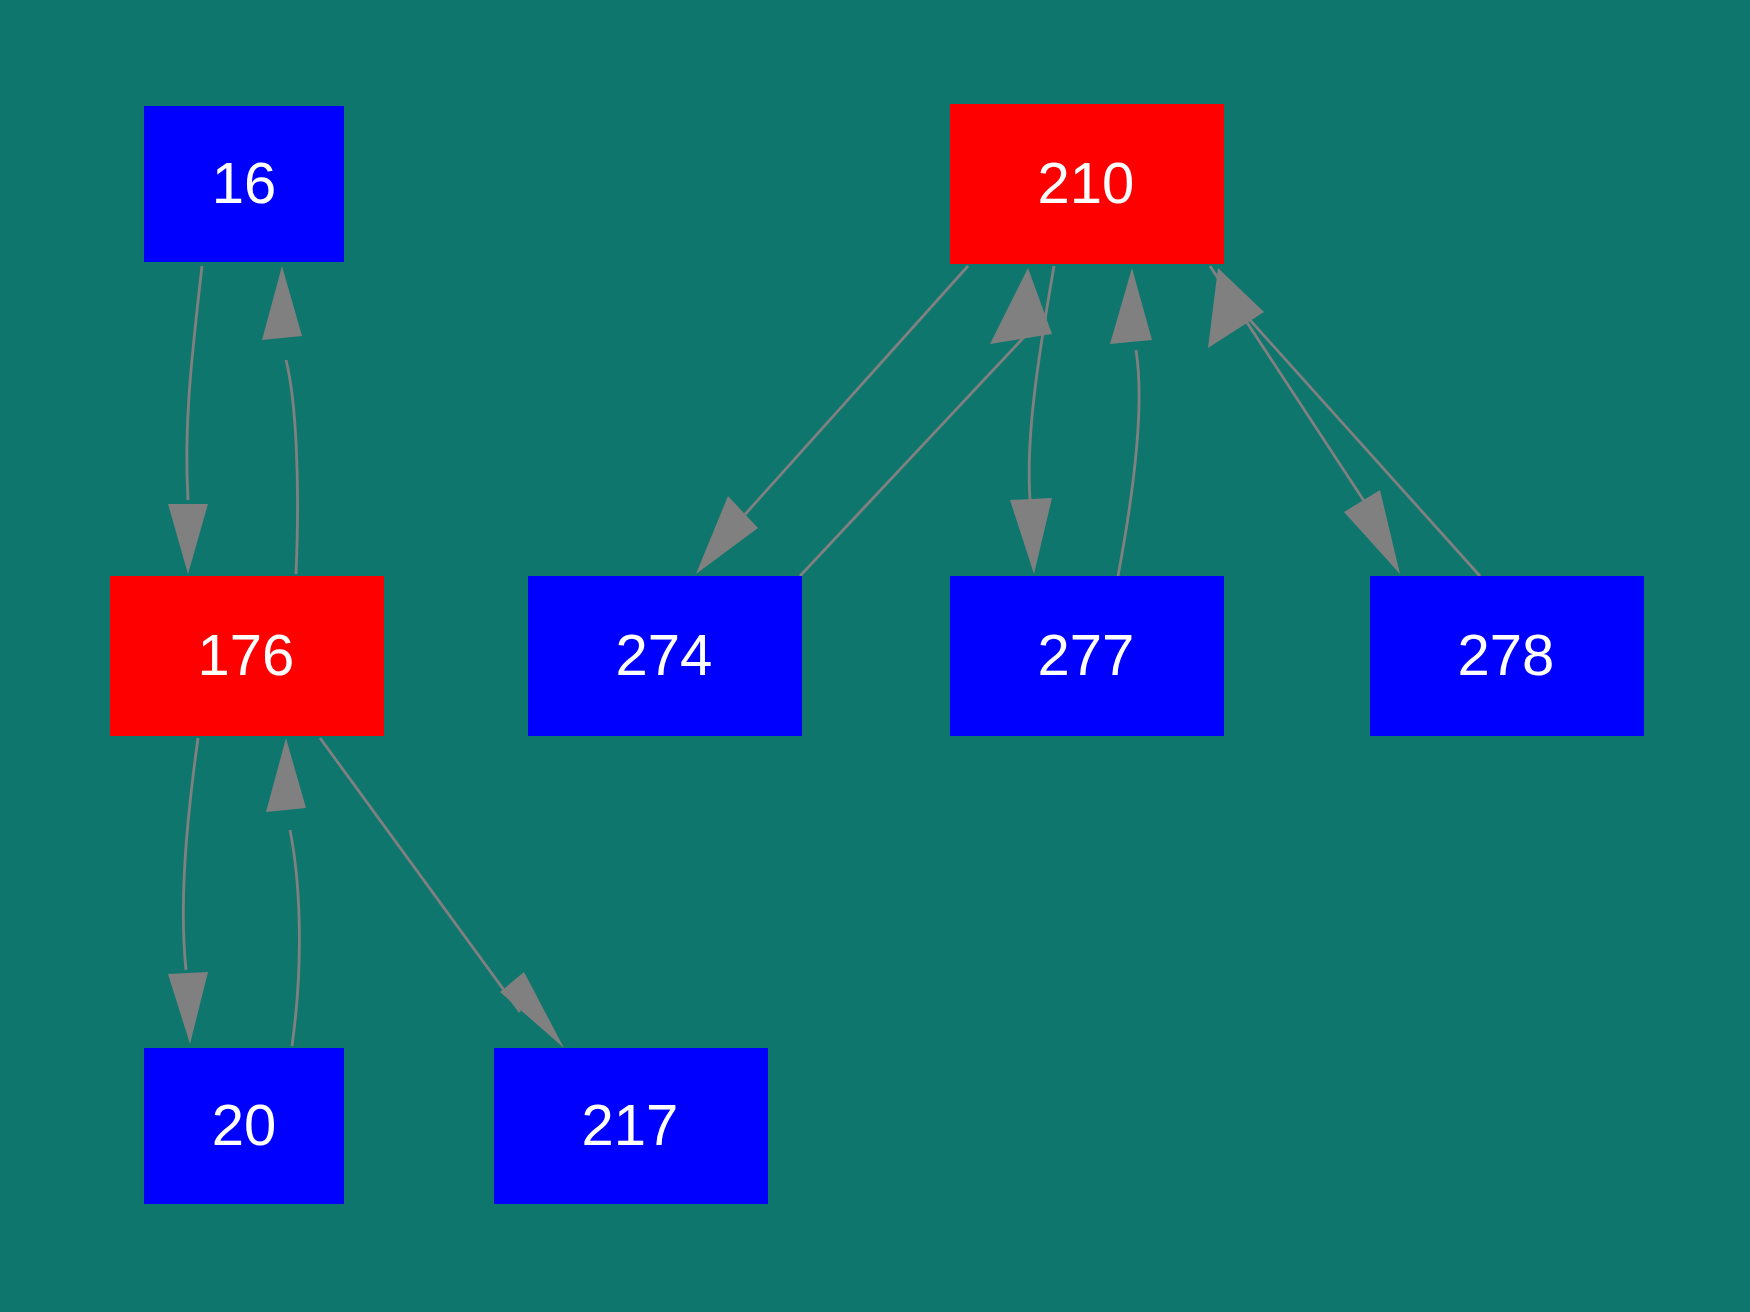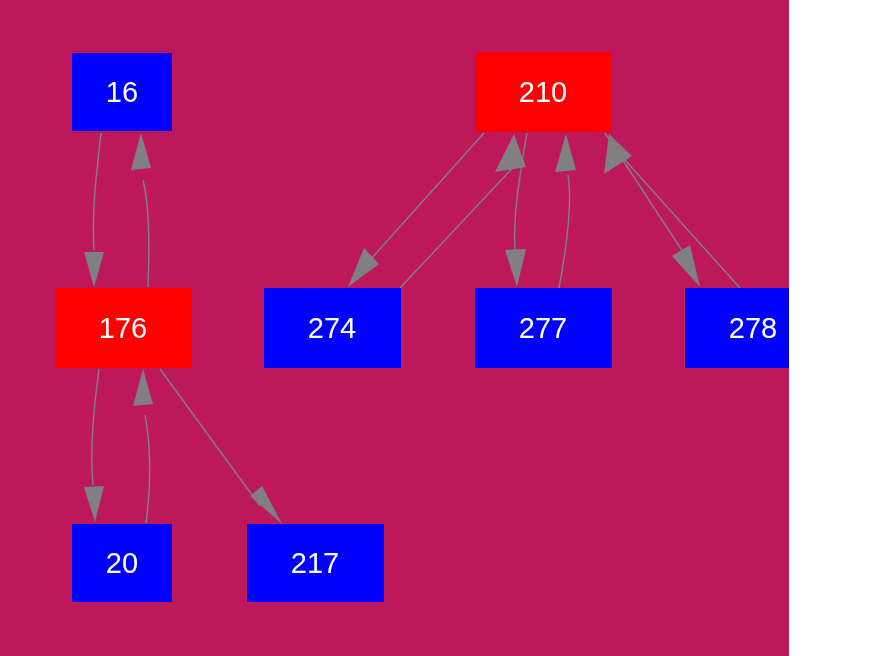--- a/index.html
+++ b/index.html
@@ -5,23 +5,23 @@
   html, body {
     margin: 0;
     padding: 0;
     background: #ffffff;
   }
   body {
     font-family: "Liberation Sans", sans-serif;
   }
   #graph-canvas {
     position: relative;
-    width: 789px;
+    width: 875px;
     height: 656px;
-    background: #be185d;
+    background: #0f766e;
     overflow: hidden;
   }
   #graph-svg {
     position: absolute;
     left: 0;
     top: 0;
     width: 875px;
     height: 656px;
   }
   .edge-path {

